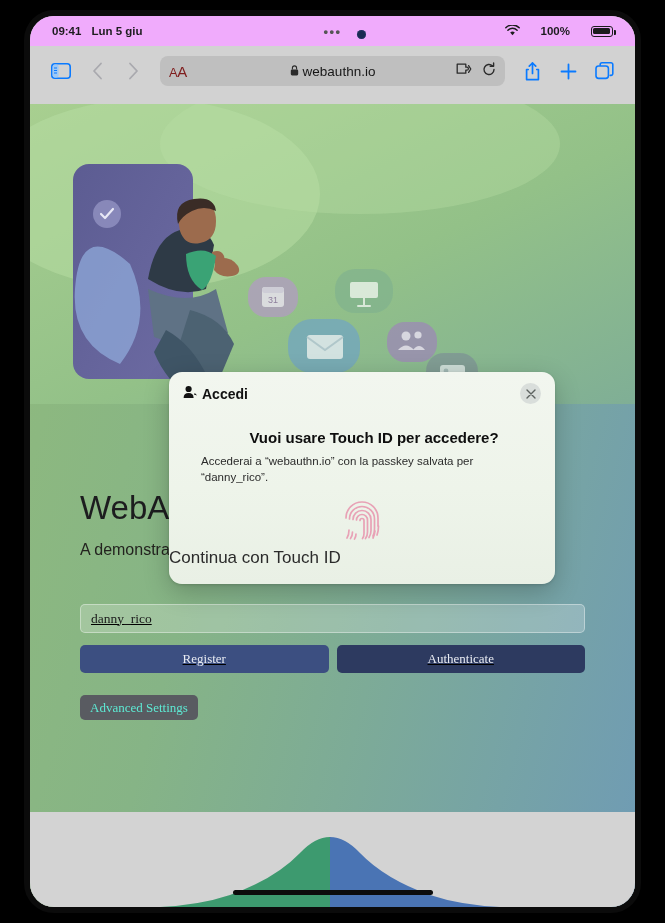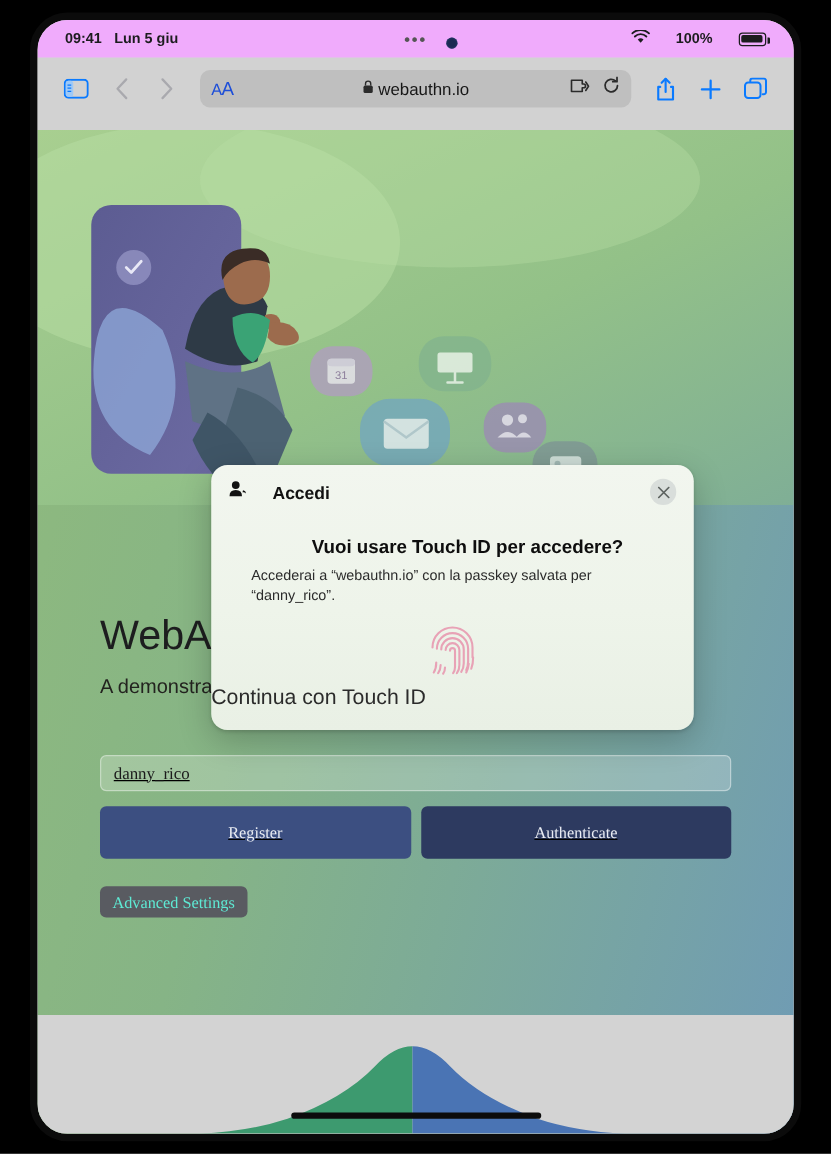--- a/index.html
+++ b/index.html
@@ -73,21 +73,21 @@
   .tb-btn.dim { color: #a9a9ae; }
   #sidebar-toggle svg { display:block; }
 
   #urlbar {
     flex: 1 1 auto; height: 30px;
     background: #bfbfbf; border-radius: 8px;
     display: flex; align-items: center;
     padding: 0 9px; margin: 0 6px;
     position: relative;
   }
-  #aa-btn { font-size: 13px; color:#1d4ed8; font-weight:500; letter-spacing:-0.4px; cursor:pointer;}
+  #aa-btn { font-size: 13px; color:#7f1d1d; font-weight:500; letter-spacing:-0.4px; cursor:pointer;}
   #aa-btn .big { font-size: 15px; }
   #url-center {
     position: absolute; left: 0; right: 0;
     display: flex; align-items: center; justify-content: center;
     gap: 4px; pointer-events: none;
   }
   #url-text { font-size: 13.5px; color: #171717; }
   #urlbar .right-icons { margin-left: auto; display:flex; gap:10px; align-items:center; z-index:2;}
 
   
@@ -118,21 +118,21 @@
     background: rgba(255,255,255,0.22);
     border: 1px solid rgba(255,255,255,0.38);
     border-radius: 5px;
     font-size: 13.5px; color: #1b1b1b;
     padding: 0 10px;
     font-family: "Liberation Serif", serif;
     display: flex; align-items: center;
   }
   #btn-row { display: flex; gap: 8px; margin-top: 12px; }
   .main-btn {
-    flex: 1 1 0; height: 42px; border-radius: 5px;
+    flex: 1 1 0; height: 28px; border-radius: 5px;
     display: flex; align-items: center; justify-content: center;
     font-size: 13px; color: #e9ecf3; cursor: pointer;
     font-family: "Liberation Serif", serif;
   }
   #register-button { background: #3c4f81; }
   #authenticate-button { background: #2d3a60; }
   #advanced-settings-button {
     margin-top: 22px; display: inline-flex; align-items:center; justify-content:center;
     height: 25px; padding: 0 10px; border-radius: 5px;
     background: #595b61; color: #5eead4; font-size: 13px; cursor: pointer;
@@ -162,21 +162,21 @@
     box-shadow: 0 8px 26px rgba(0,0,0,0.22), 0 1px 3px rgba(0,0,0,0.14);
     z-index: 50;
     font-family: "Liberation Sans", sans-serif;
   }
   #dialog-header {
     display: flex; align-items: center;
     padding: 11px 14px 0 14px;
   }
   #dialog-title {
     font-size: 14px; font-weight: bold; color: #111;
-    margin-left: 20px;
+    margin-left: 4px;
   }
   #dialog-close {
     margin-left: auto;
     width: 21px; height: 21px; border-radius: 50%;
     background: #d9dedb; color: #5d6360;
     display: flex; align-items: center; justify-content: center;
     font-size: 13px; cursor: pointer; line-height: 1;
   }
   #dialog-heading {
     text-align: center; font-size: 15px; font-weight: bold;

